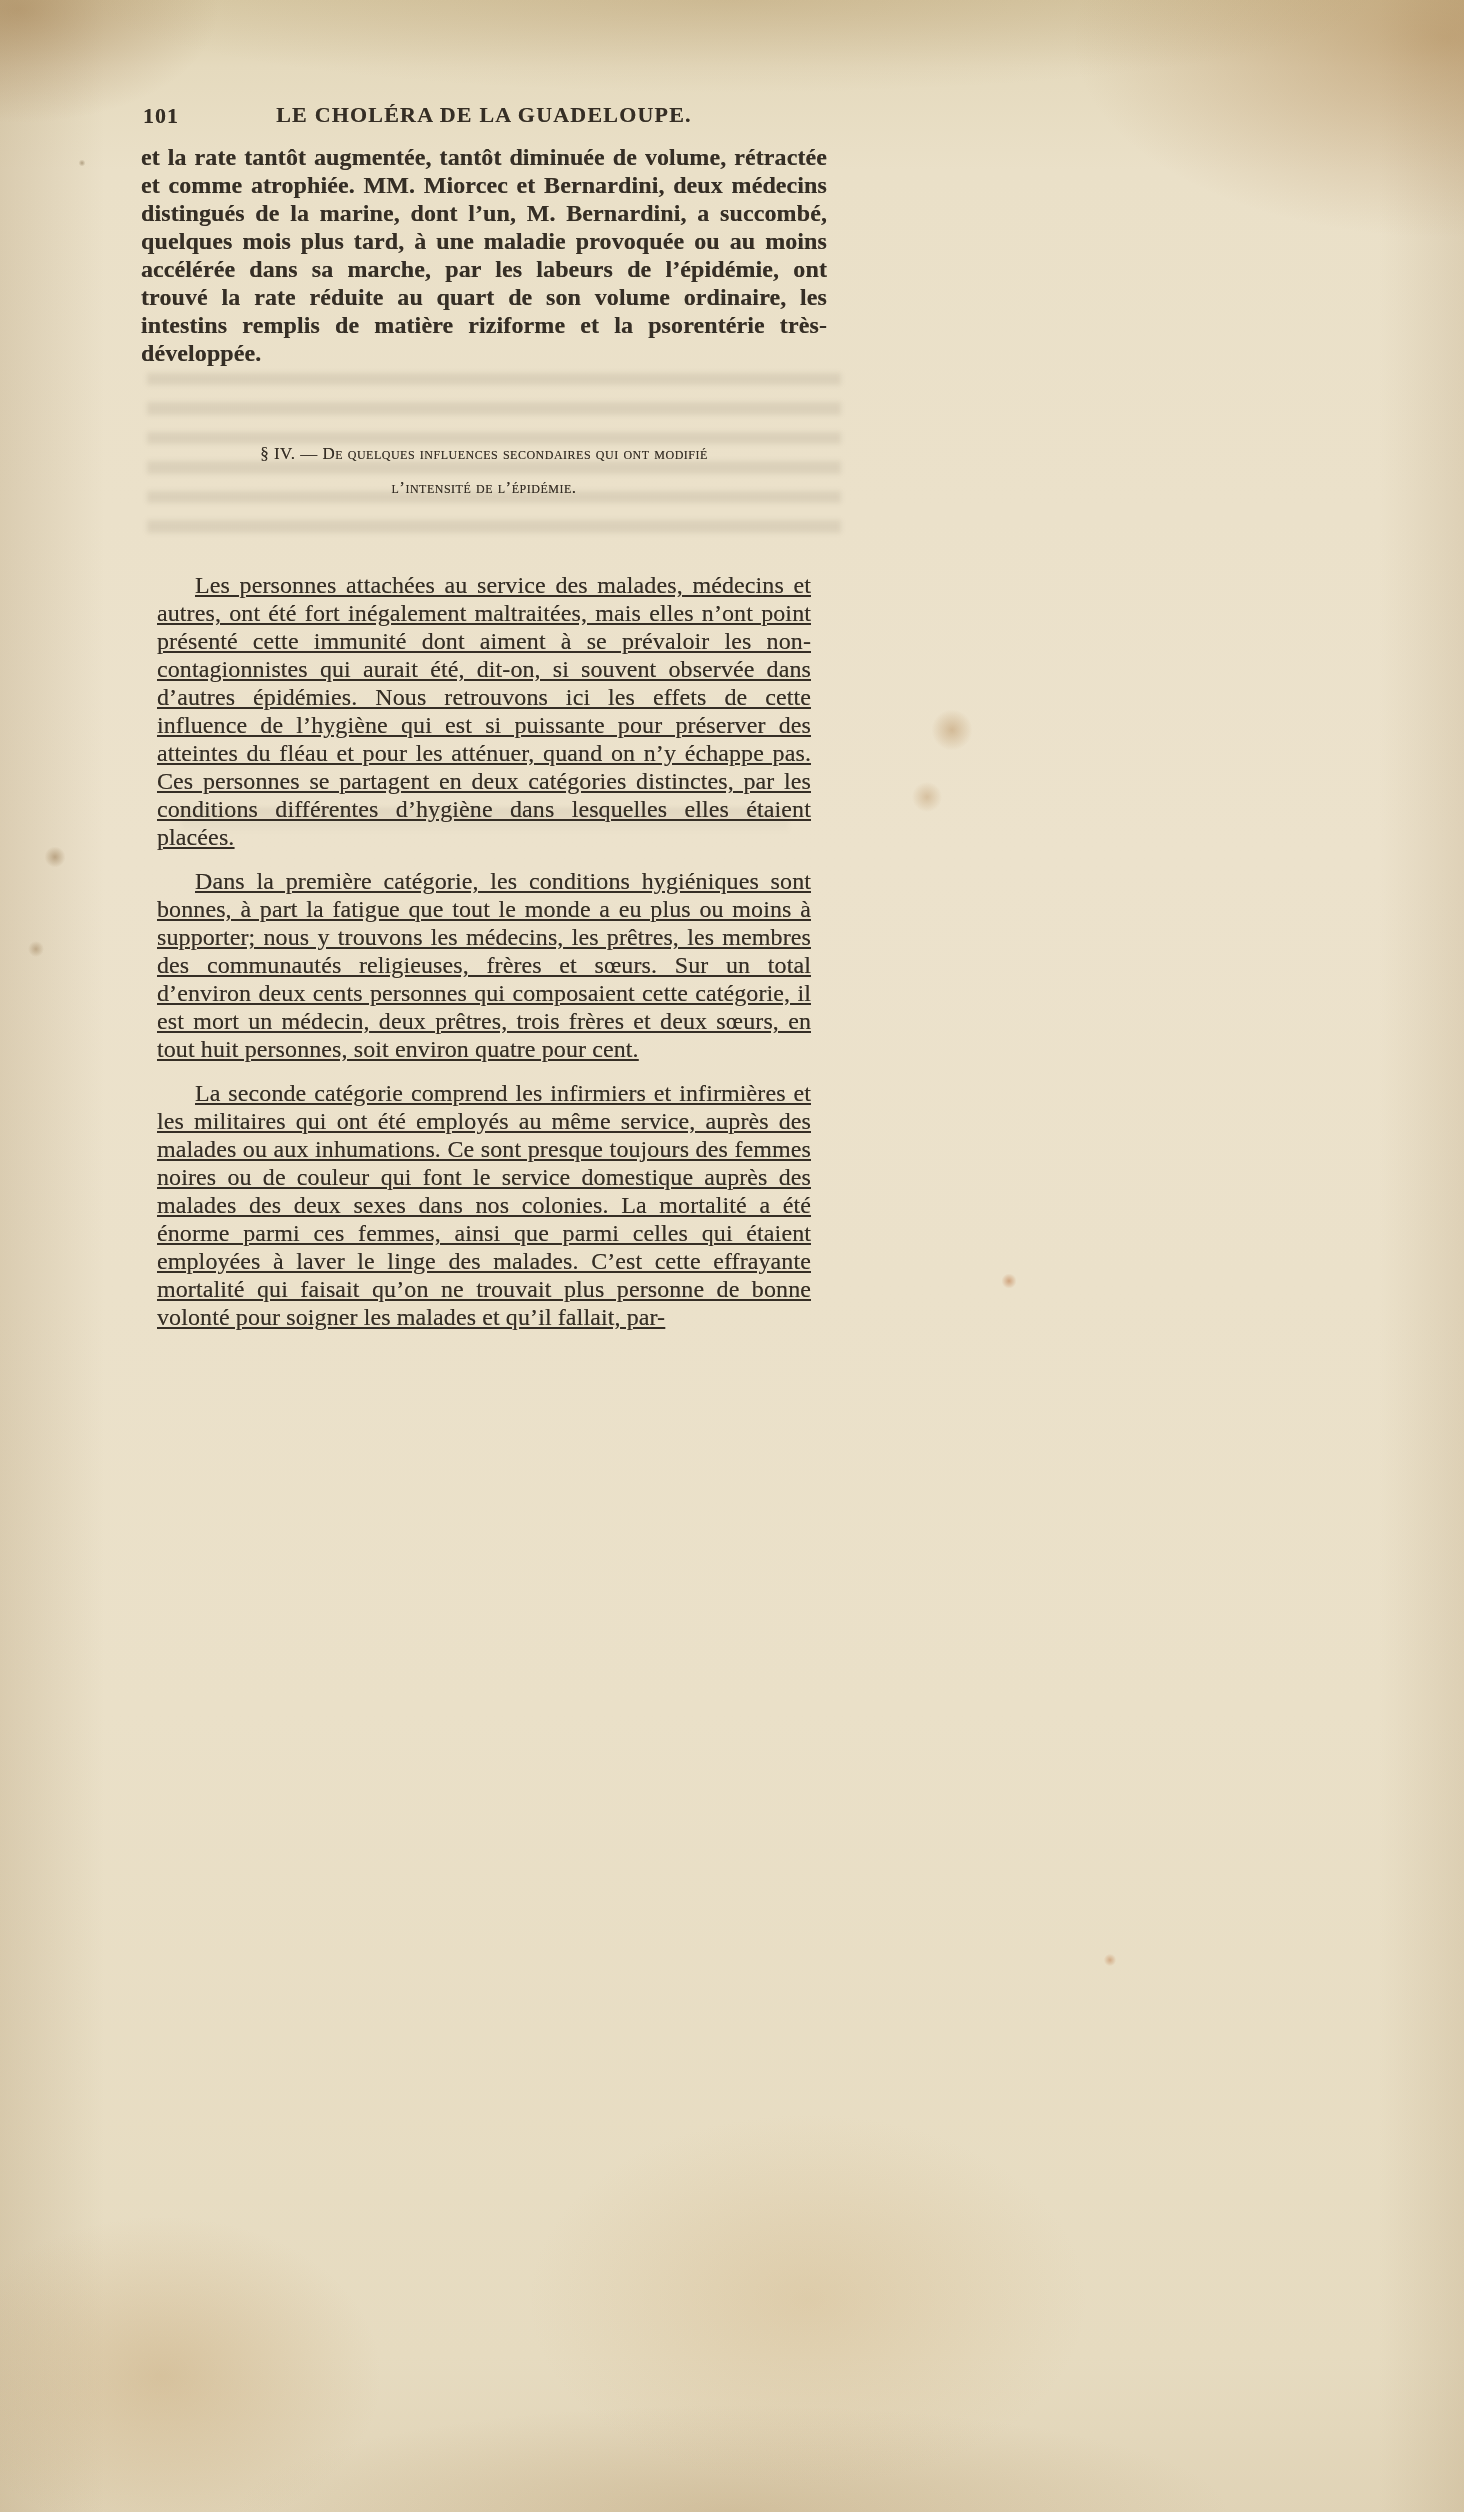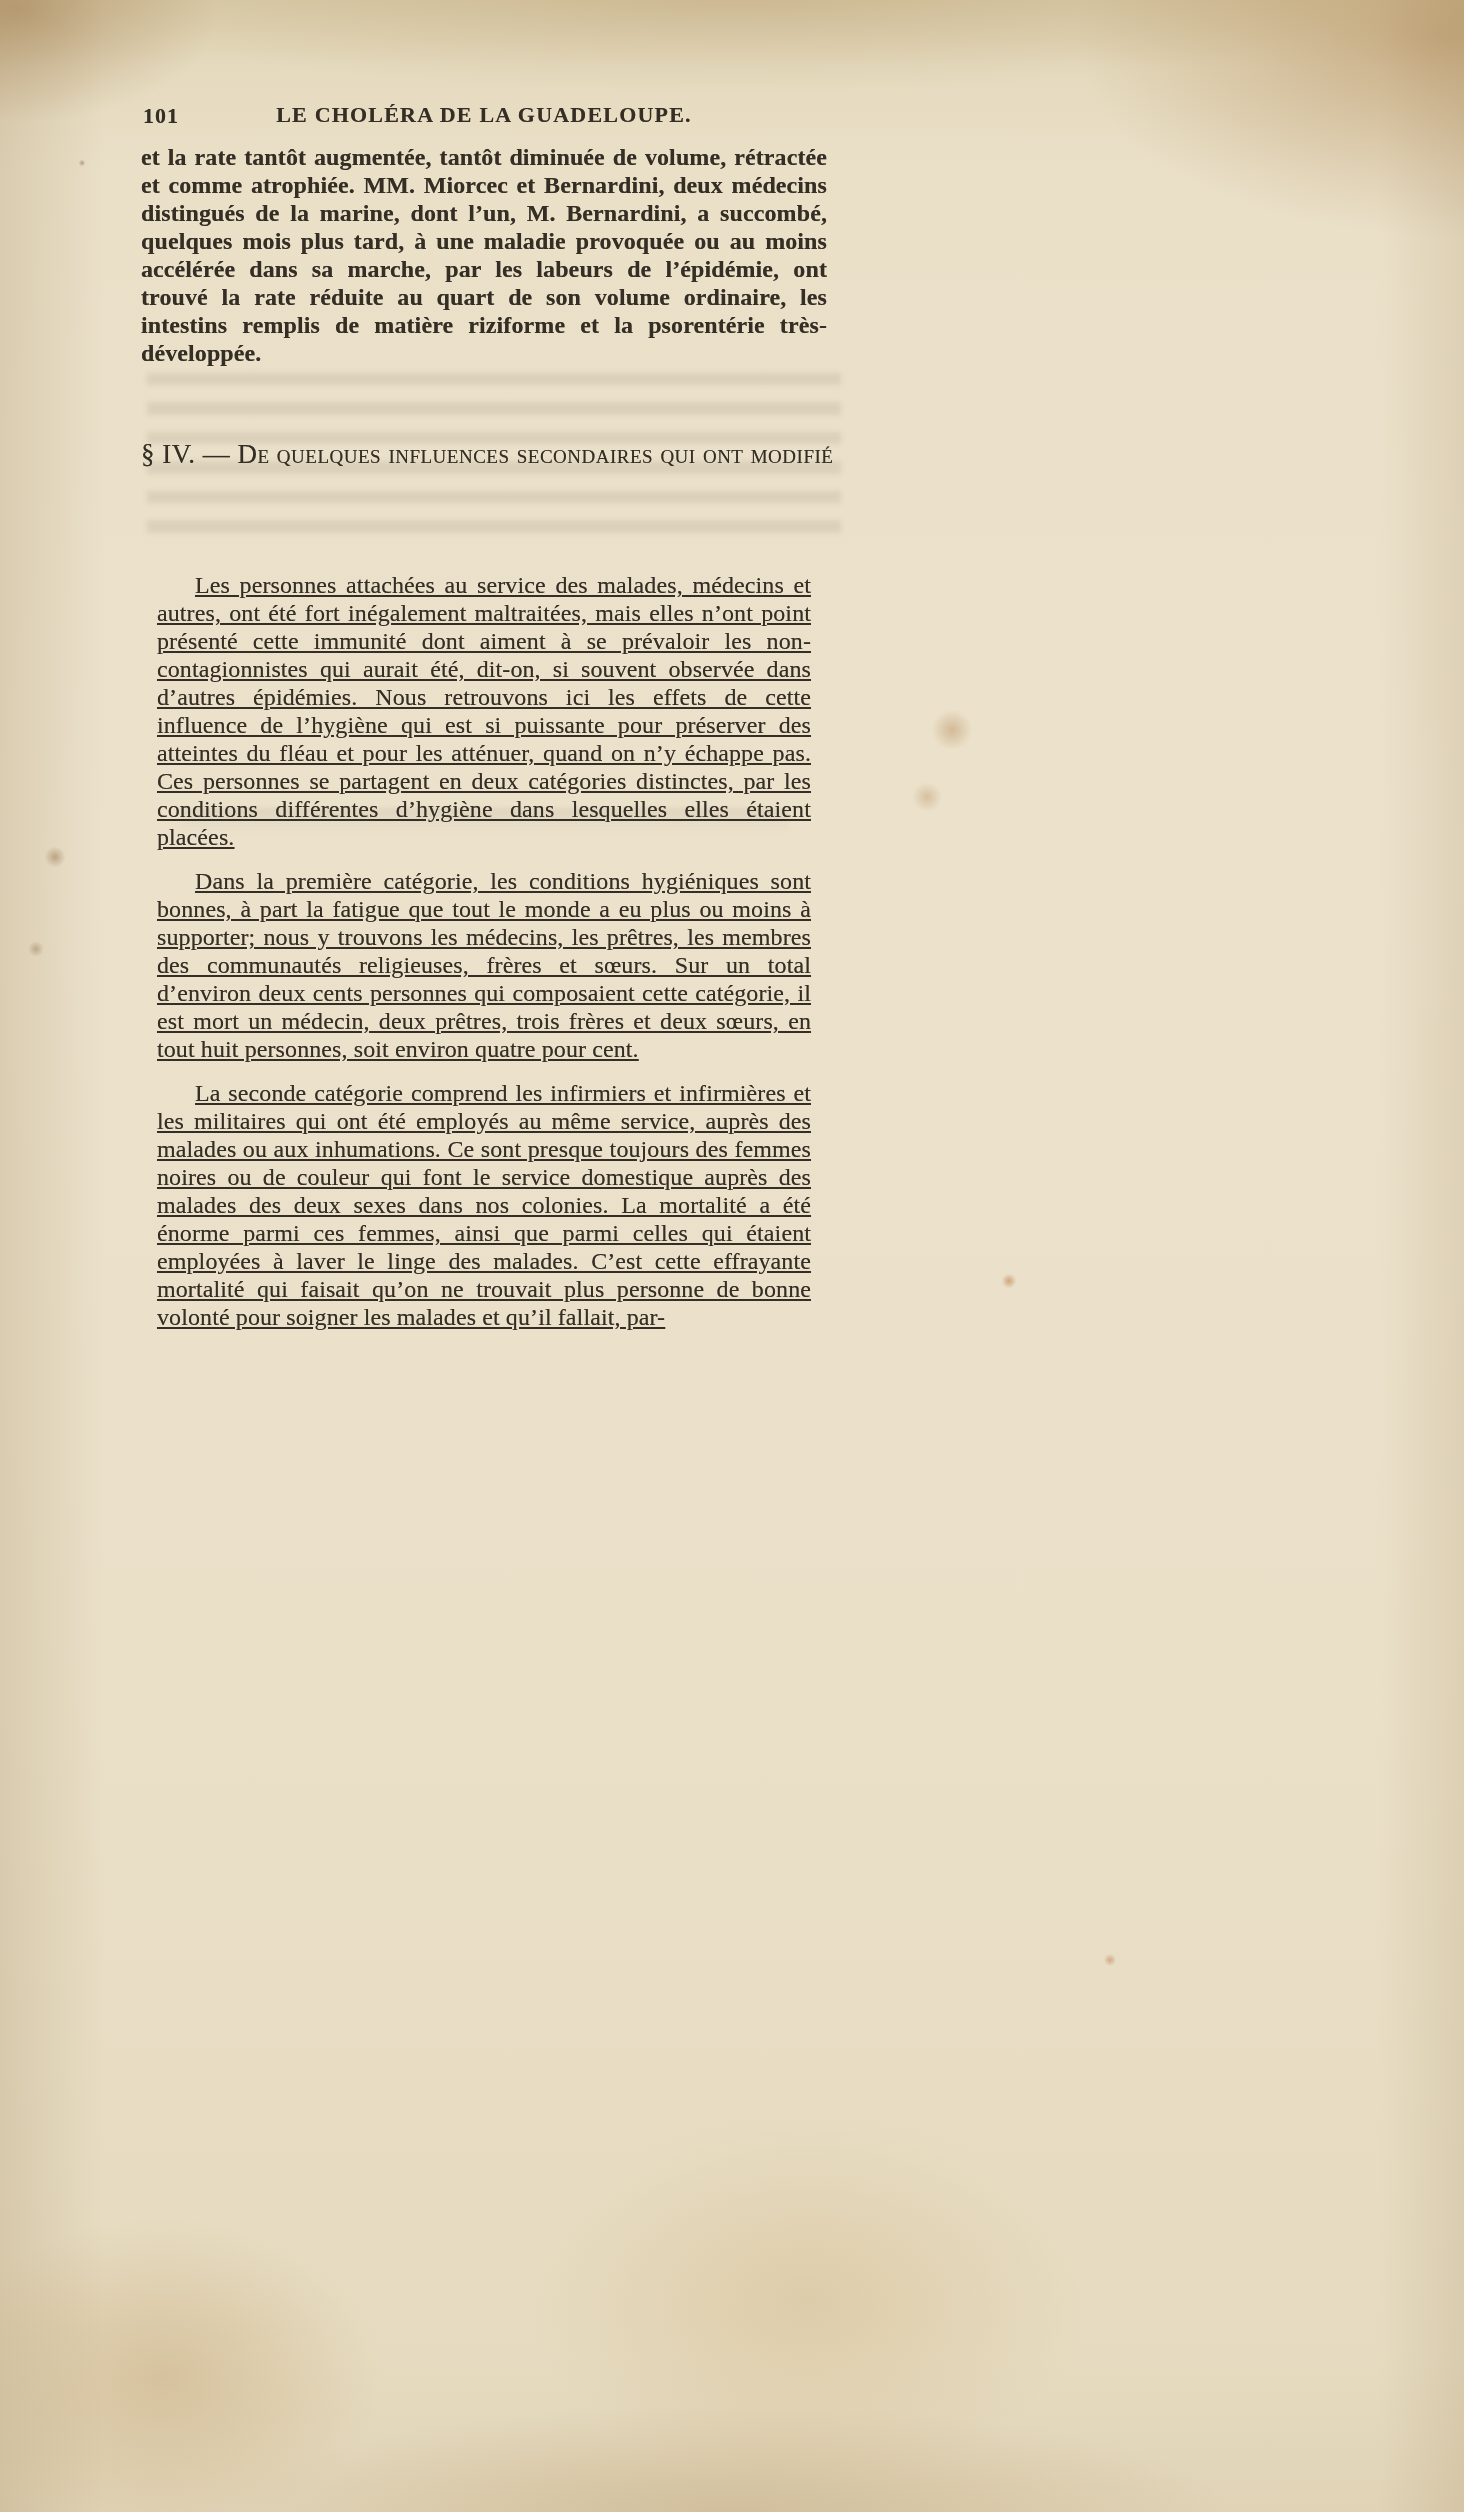--- a/index.html
+++ b/index.html
@@ -63,21 +63,21 @@
   }
   .running-title {
     display: block; text-align: center;
     font-weight: bold; letter-spacing: 1.2px;
   }
   .justified { text-align: justify; }
   .p1 { top: 143px; font-weight: bold; }
   .section-heading {
     top: 437px; text-align: center;
     font-variant: small-caps;
-    font-size: 27px; line-height: 34px; letter-spacing: 0.5px;
+    font-size: 17px; line-height: 34px; letter-spacing: 0.5px;
   }
   .heading-line { display: block; white-space: nowrap; }
   .body-text { top: 555px; }
   .body-text .para { text-indent: 38px; margin: 16px; text-decoration: underline; }
 </style>
 </head>
 <body>
 
 <div>
 
@@ -89,20 +89,21 @@
 
   <header class="text page-header">
     <span class="page-number">101</span>
     <span class="running-title">LE CHOLÉRA DE LA GUADELOUPE.</span>
   </header>
 
   <p class="text justified p1">et la rate tantôt augmentée, tantôt diminuée de volume, rétractée et comme atrophiée. MM. Miorcec et Bernardini, deux médecins distingués de la marine, dont l’un, M. Bernardini, a succombé, quelques mois plus tard, à une maladie provoquée ou au moins accélérée dans sa marche, par les labeurs de l’épidémie, ont trouvé la rate réduite au quart de son volume ordinaire, les intestins remplis de matière riziforme et la psorentérie très-développée.</p>
 
   <div class="text section-heading">
     <span class="heading-line">§ IV. — De quelques influences secondaires qui ont modifié</span>
+    <span class="heading-line">l’intensité de l’épidémie.</span>
   </div>
 
   <div class="text justified body-text">
     <p class="para">Les personnes attachées au service des malades, médecins et autres, ont été fort inégalement maltraitées, mais elles n’ont point présenté cette immunité dont aiment à se prévaloir les non-contagionnistes qui aurait été, dit-on, si souvent observée dans d’autres épidémies. Nous retrouvons ici les effets de cette influence de l’hygiène qui est si puissante pour préserver des atteintes du fléau et pour les atténuer, quand on n’y échappe pas. Ces personnes se partagent en deux catégories distinctes, par les conditions différentes d’hygiène dans lesquelles elles étaient placées.</p>
     <p class="para">Dans la première catégorie, les conditions hygiéniques sont bonnes, à part la fatigue que tout le monde a eu plus ou moins à supporter; nous y trouvons les médecins, les prêtres, les membres des communautés religieuses, frères et sœurs. Sur un total d’environ deux cents personnes qui composaient cette catégorie, il est mort un médecin, deux prêtres, trois frères et deux sœurs, en tout huit personnes, soit environ quatre pour cent.</p>
     <p class="para">La seconde catégorie comprend les infirmiers et infirmières et les militaires qui ont été employés au même service, auprès des malades ou aux inhumations. Ce sont presque toujours des femmes noires ou de couleur qui font le service domestique auprès des malades des deux sexes dans nos colonies. La mortalité a été énorme parmi ces femmes, ainsi que parmi celles qui étaient employées à laver le linge des malades. C’est cette effrayante mortalité qui faisait qu’on ne trouvait plus personne de bonne volonté pour soigner les malades et qu’il fallait, par-</p>
   </div>
 
 </div>
 

